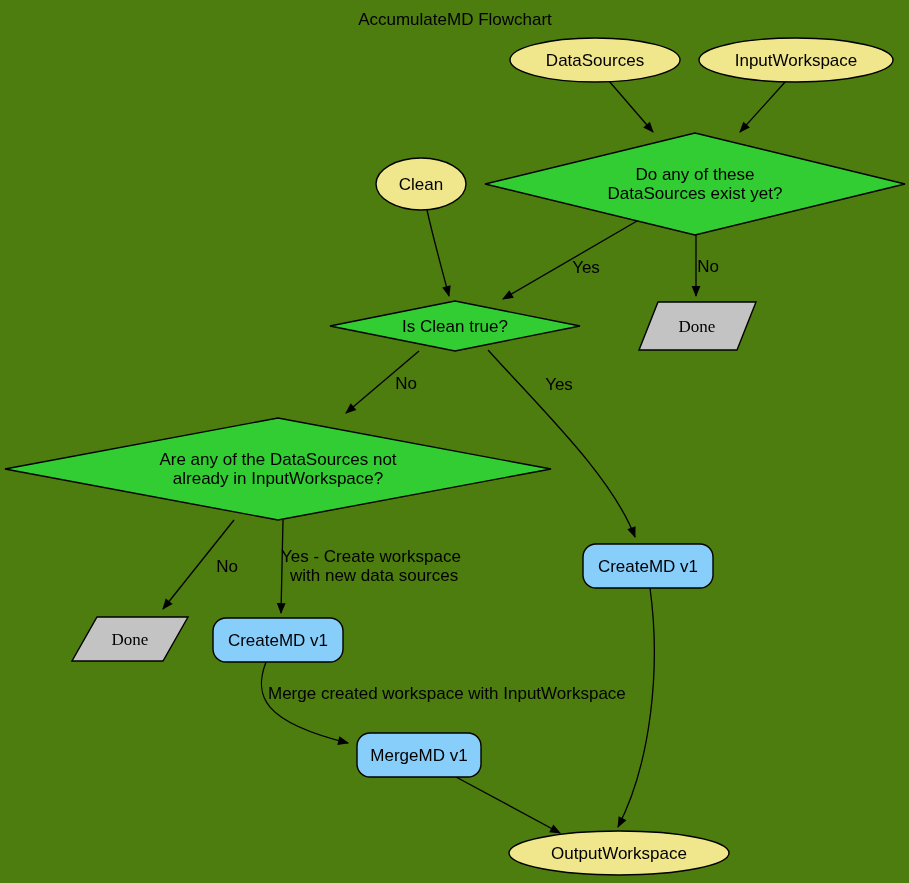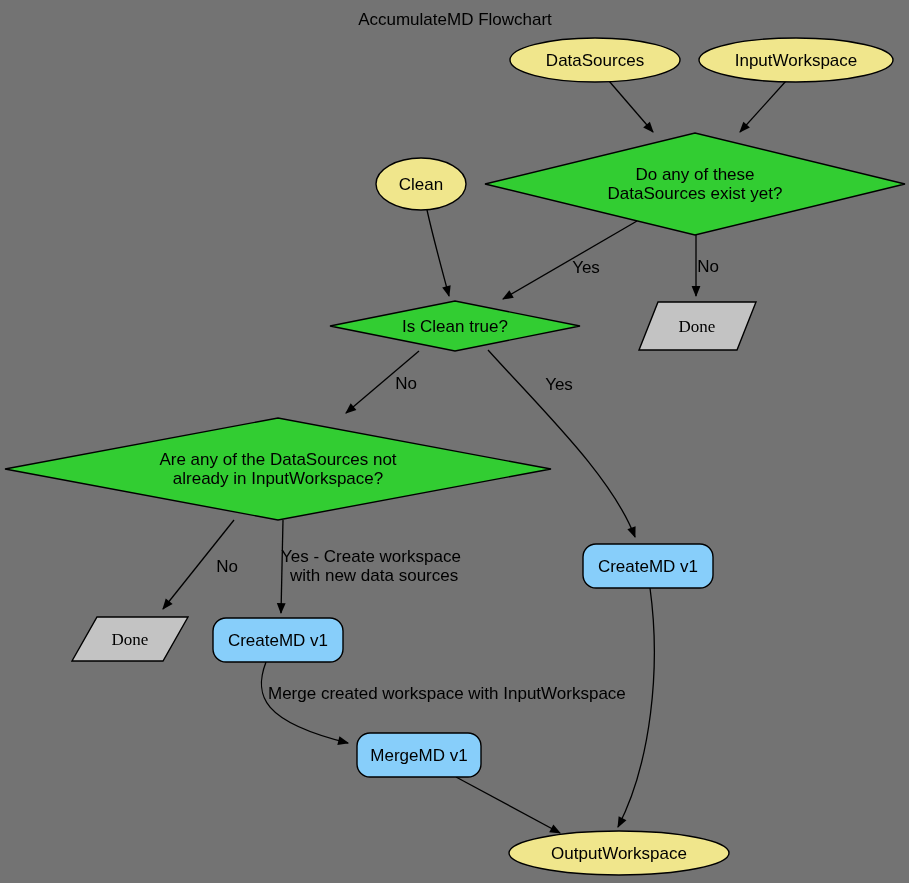--- a/index.html
+++ b/index.html
@@ -4,21 +4,21 @@
 <style>
   html, body {
     margin: 0;
     padding: 0;
     background: #ffffff;
   }
   .canvas {
     position: relative;
     width: 909px;
     height: 883px;
-    background: #737373;
+    background: #4d7c0f;
     font-family: "Liberation Sans", sans-serif;
   }
   svg { display: block; }
   text {
     font-family: "Liberation Sans", sans-serif;
     font-size: 17px;
     fill: #000000;
   }
   text.serif {
     font-family: "Liberation Serif", serif;

